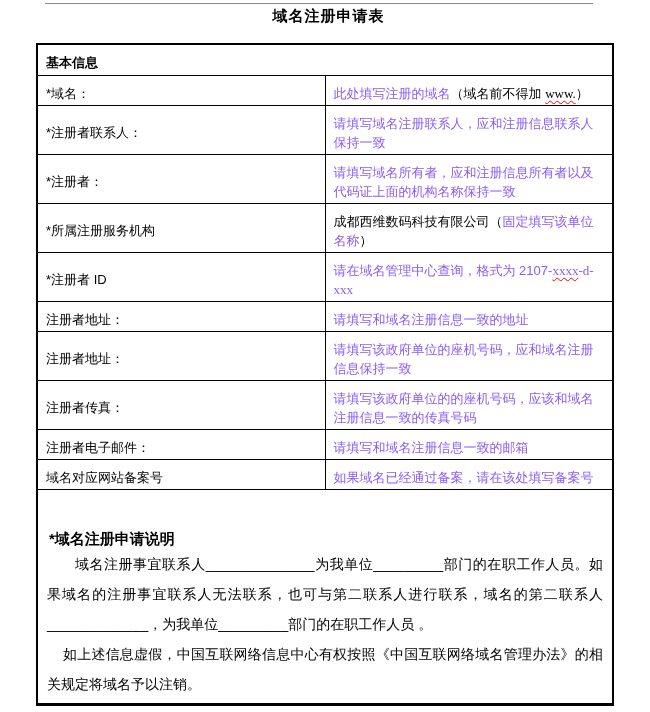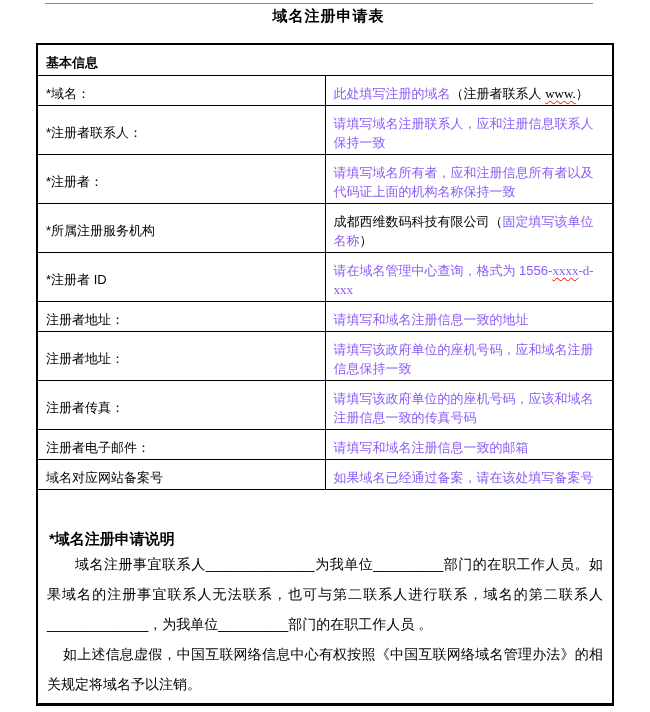--- a/index.html
+++ b/index.html
@@ -126,21 +126,21 @@
 
     <table class="info-table">
       <tbody>
         <tr class="r-header">
           <td class="section-cell" colspan="2">基本信息</td>
         </tr>
 
         <tr class="r-1">
           <td class="label-cell">*域名：</td>
           <td>
-            <span class="red">此处填写注册的域名</span><span>（注册者联系人 </span><span class="wavy latin">www.</span><span>）</span>
+            <span class="red">此处填写注册的域名</span><span>（域名前不得加 </span><span class="wavy latin">www.</span><span>）</span>
           </td>
         </tr>
 
         <tr class="r-2">
           <td class="label-cell">*注册者联系人：</td>
           <td>
             <span class="red">请填写域名注册联系人，应和注册信息联系人保持一致</span>
           </td>
         </tr>
 
@@ -154,21 +154,21 @@
         <tr class="r-4">
           <td class="label-cell">*所属注册服务机构</td>
           <td>
             <span>成都西维数码科技有限公司</span><span>（</span><span class="red">固定填写该单位名称</span><span>）</span>
           </td>
         </tr>
 
         <tr class="r-5">
           <td class="label-cell">*注册者 ID</td>
           <td>
-            <span class="red">请在域名管理中心查询，格式为 1556-</span><span class="red wavy latin">xxxx</span><span class="red latin">-d-xxx</span>
+            <span class="red">请在域名管理中心查询，格式为 2107-</span><span class="red wavy latin">xxxx</span><span class="red latin">-d-xxx</span>
           </td>
         </tr>
 
         <tr class="r-6">
           <td class="label-cell">注册者地址：</td>
           <td>
             <span class="red">请填写和域名注册信息一致的地址</span>
           </td>
         </tr>
 

